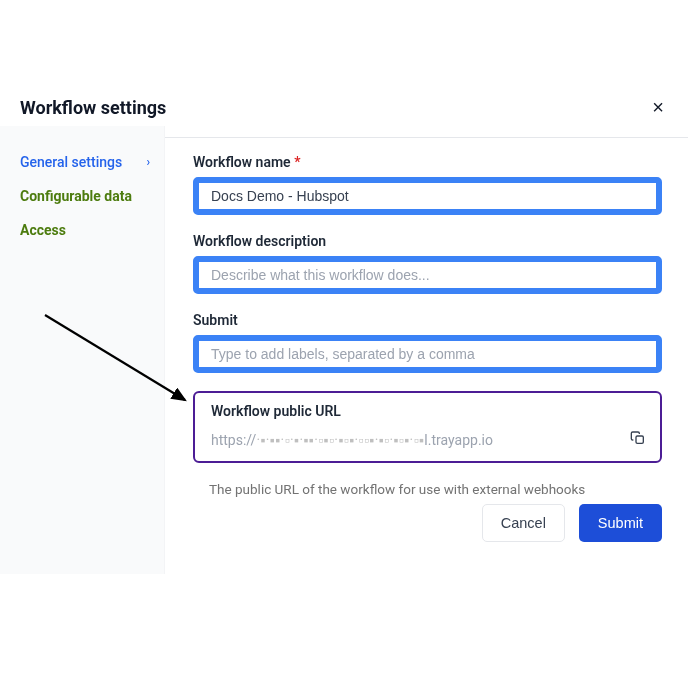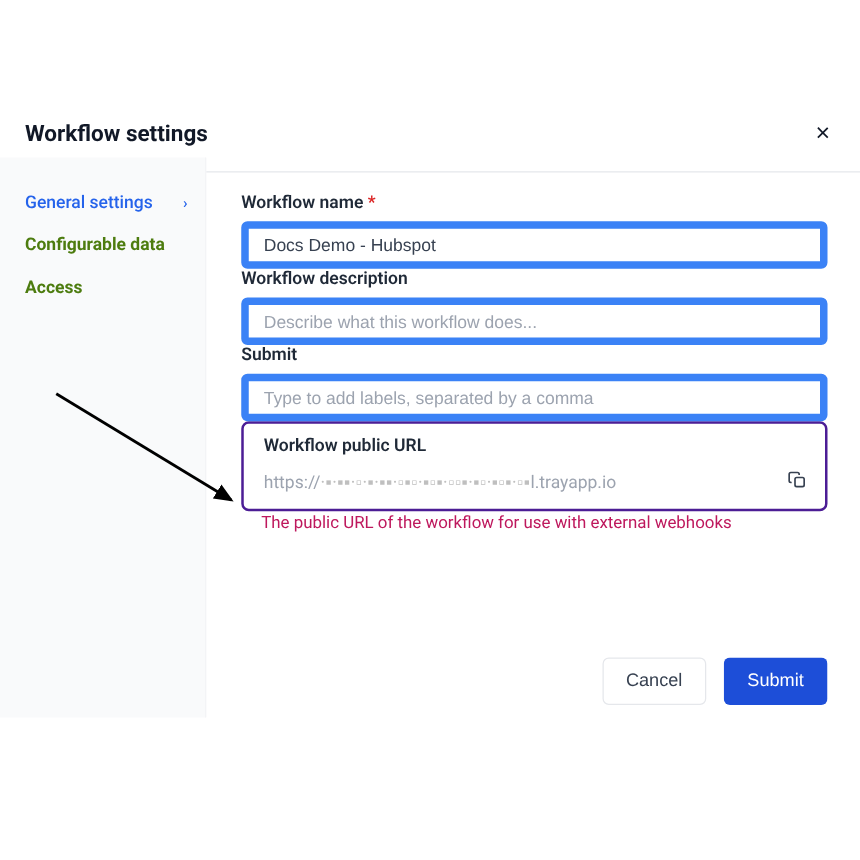--- a/index.html
+++ b/index.html
@@ -68,21 +68,21 @@
     }
     .sidebar-item .chevron {
       font-size: 12px;
       color: #2563eb;
     }
     .main {
       flex: 1;
       padding: 28px 26px 0 28px;
       position: relative;
     }
-    .form-group { }
+    .form-group { margin-bottom: 18px; }
     .label {
       display: block;
       font-size: 14px;
       font-weight: 600;
       color: #1f2937;
       margin-bottom: 7px;
     }
     .req { color: #dc2626; font-weight: 600; }
     .input {
       width: 100%;
@@ -125,29 +125,29 @@
     }
     .copy-btn {
       background: none;
       border: none;
       cursor: pointer;
       color: #374151;
       padding: 2px;
       flex-shrink: 0;
     }
     .helper {
-      margin-top: 1px;
+      margin-top: 18px;
       font-size: 13.5px;
-      color: #be185d;
+      color: #737373;
       padding-left: 16px;
     }
     .footer {
       position: absolute;
       right: 26px;
-      bottom: 10px;
+      bottom: 32px;
       display: flex;
       gap: 14px;
     }
     .btn {
       height: 38px;
       padding: 0 18px;
       border-radius: 5px;
       font-size: 14.5px;
       font-weight: 500;
       cursor: pointer;

